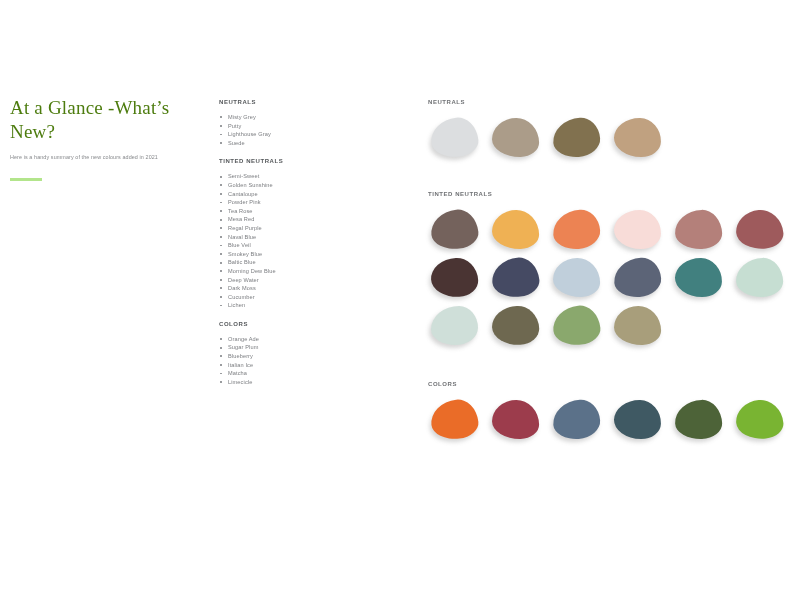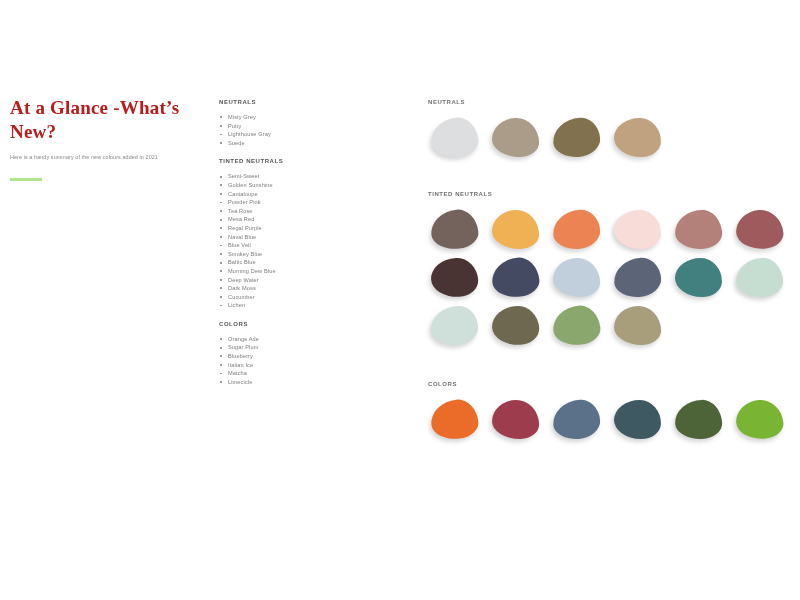--- a/index.html
+++ b/index.html
@@ -25,22 +25,22 @@
   .intro {
     position: absolute;
     left: 10px;
     top: 96px;
     width: 180px;
   }
   .intro-title {
     font-family: "Liberation Serif", serif;
     font-size: 19px;
     line-height: 1.28;
-    color: #b91c1c;
-    font-weight: 700;
+    color: #4d7c0f;
+    font-weight: 400;
     letter-spacing: 0.2px;
     margin: 0;
   }
   .intro-sub {
     font-size: 5.4px;
     line-height: 1.5;
     color: #87898c;
     margin: 8px 0 0 0;
     letter-spacing: 0.1px;
   }

